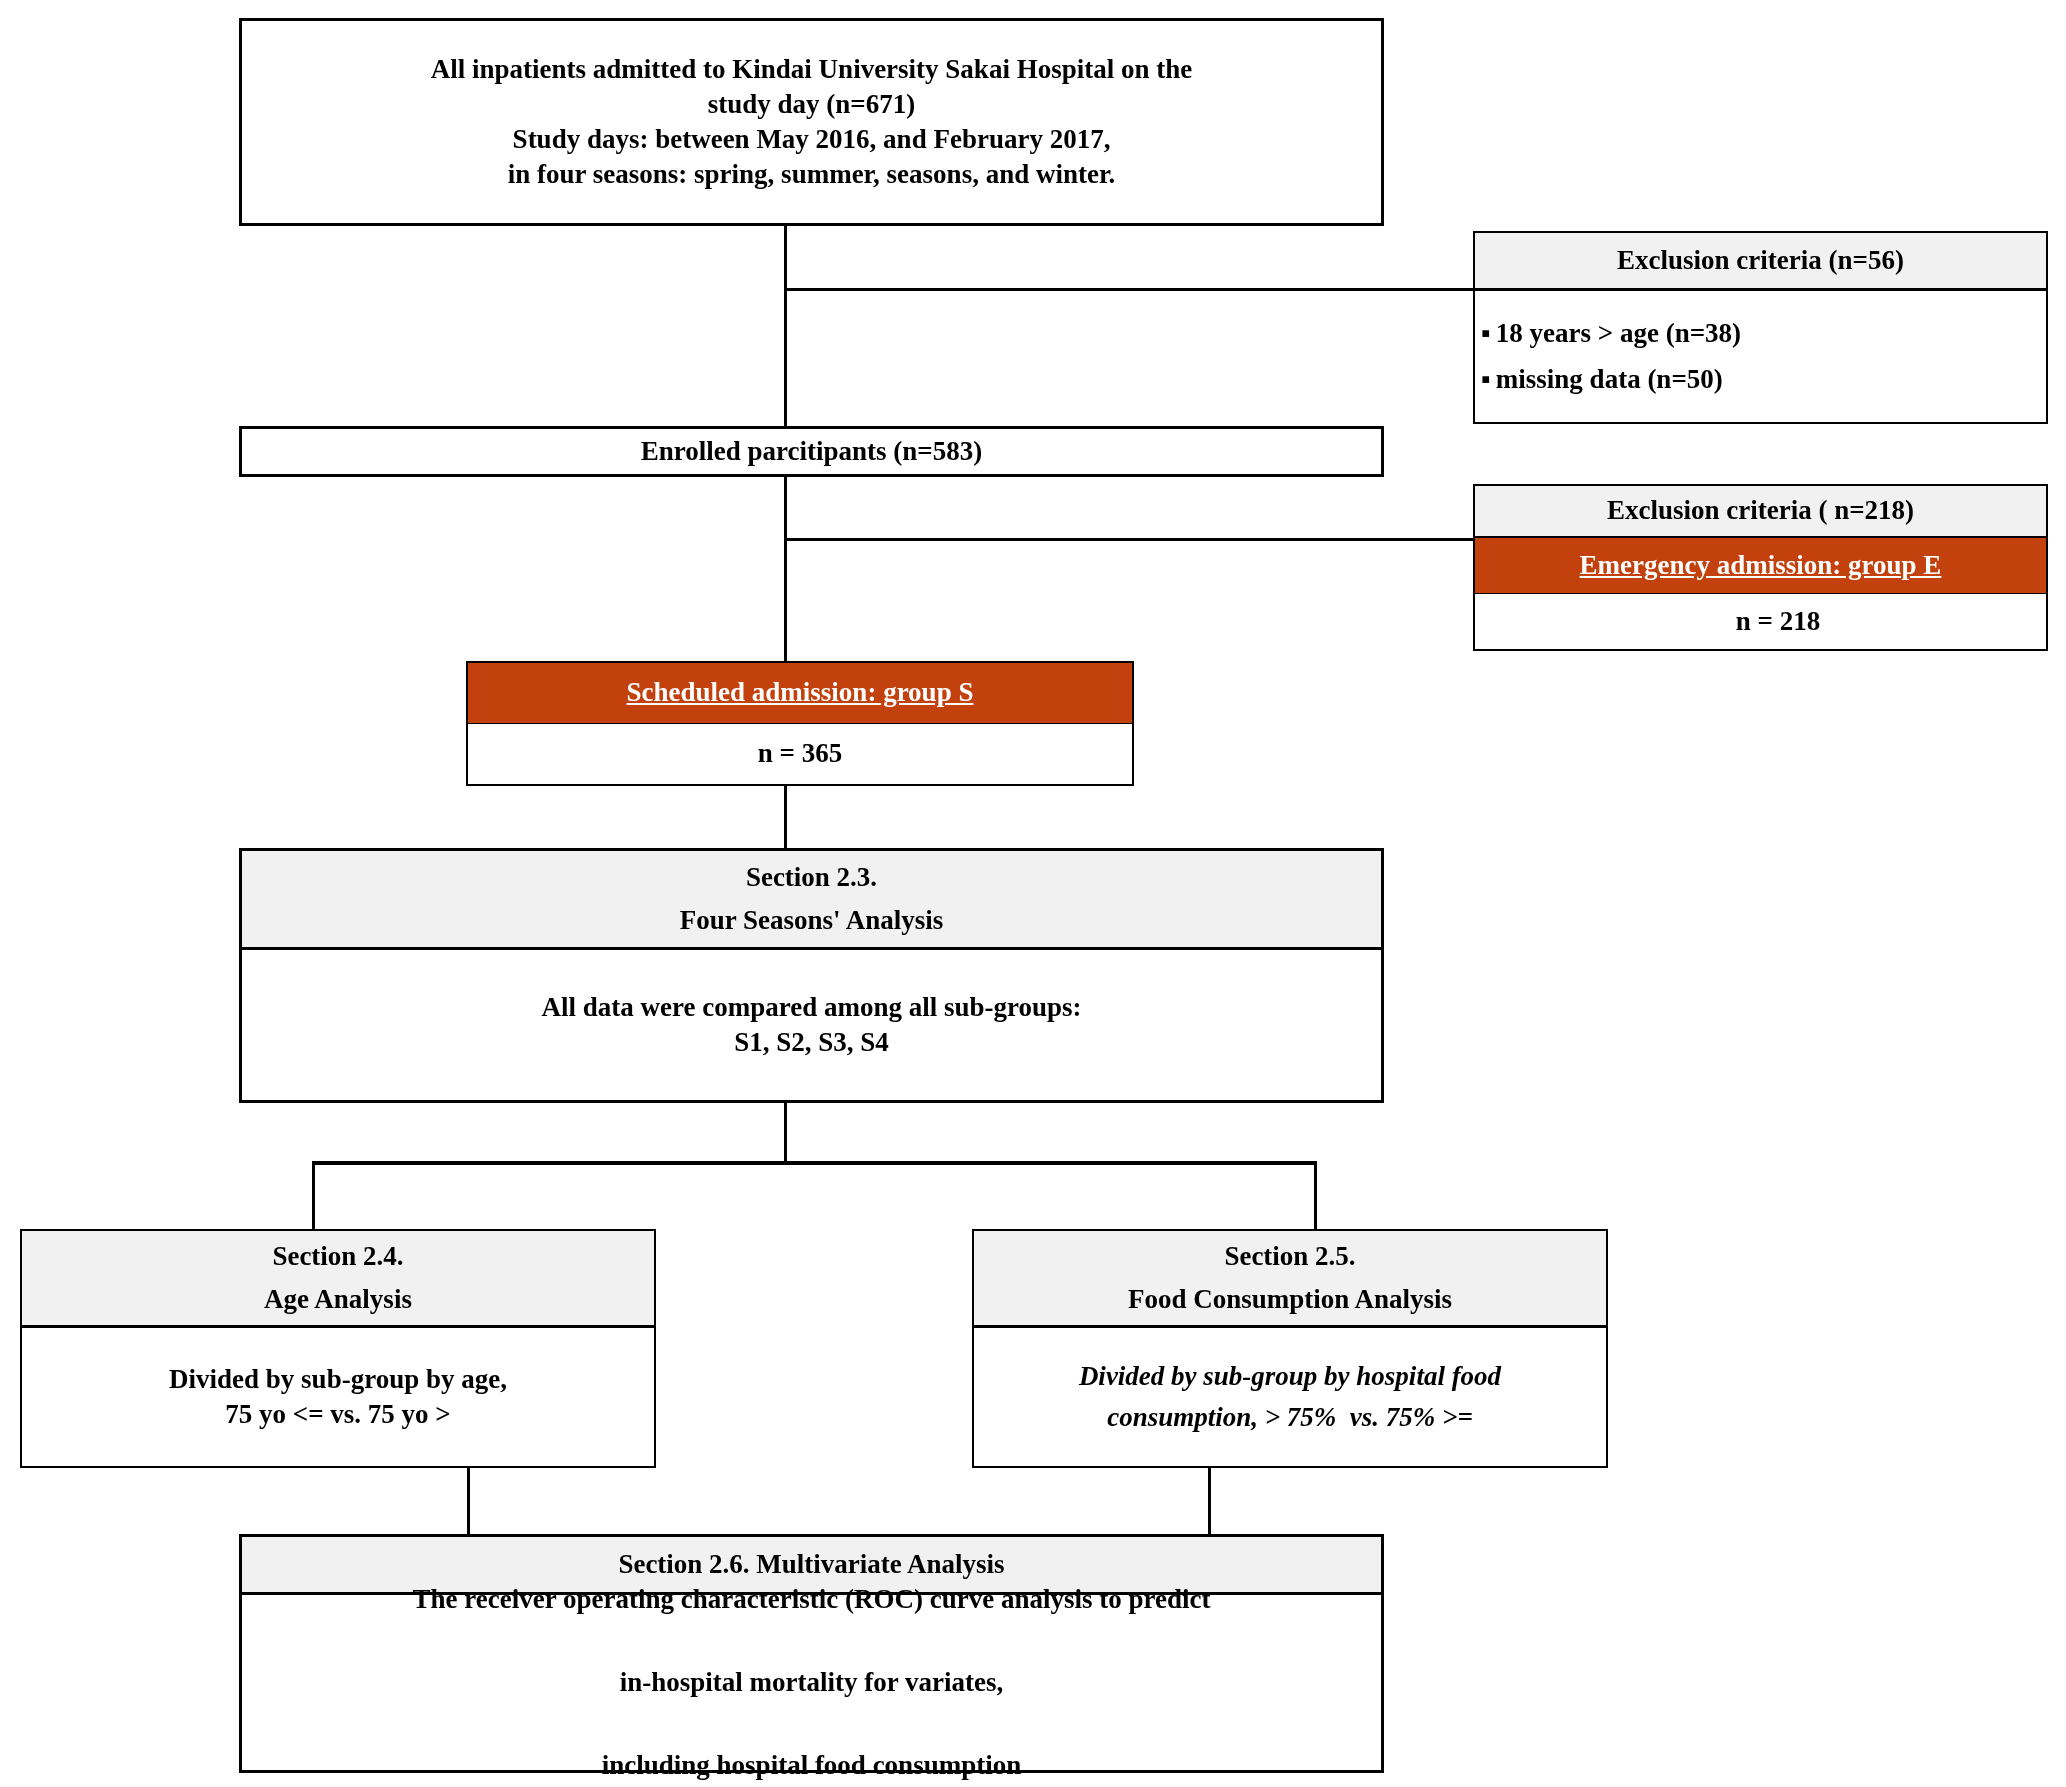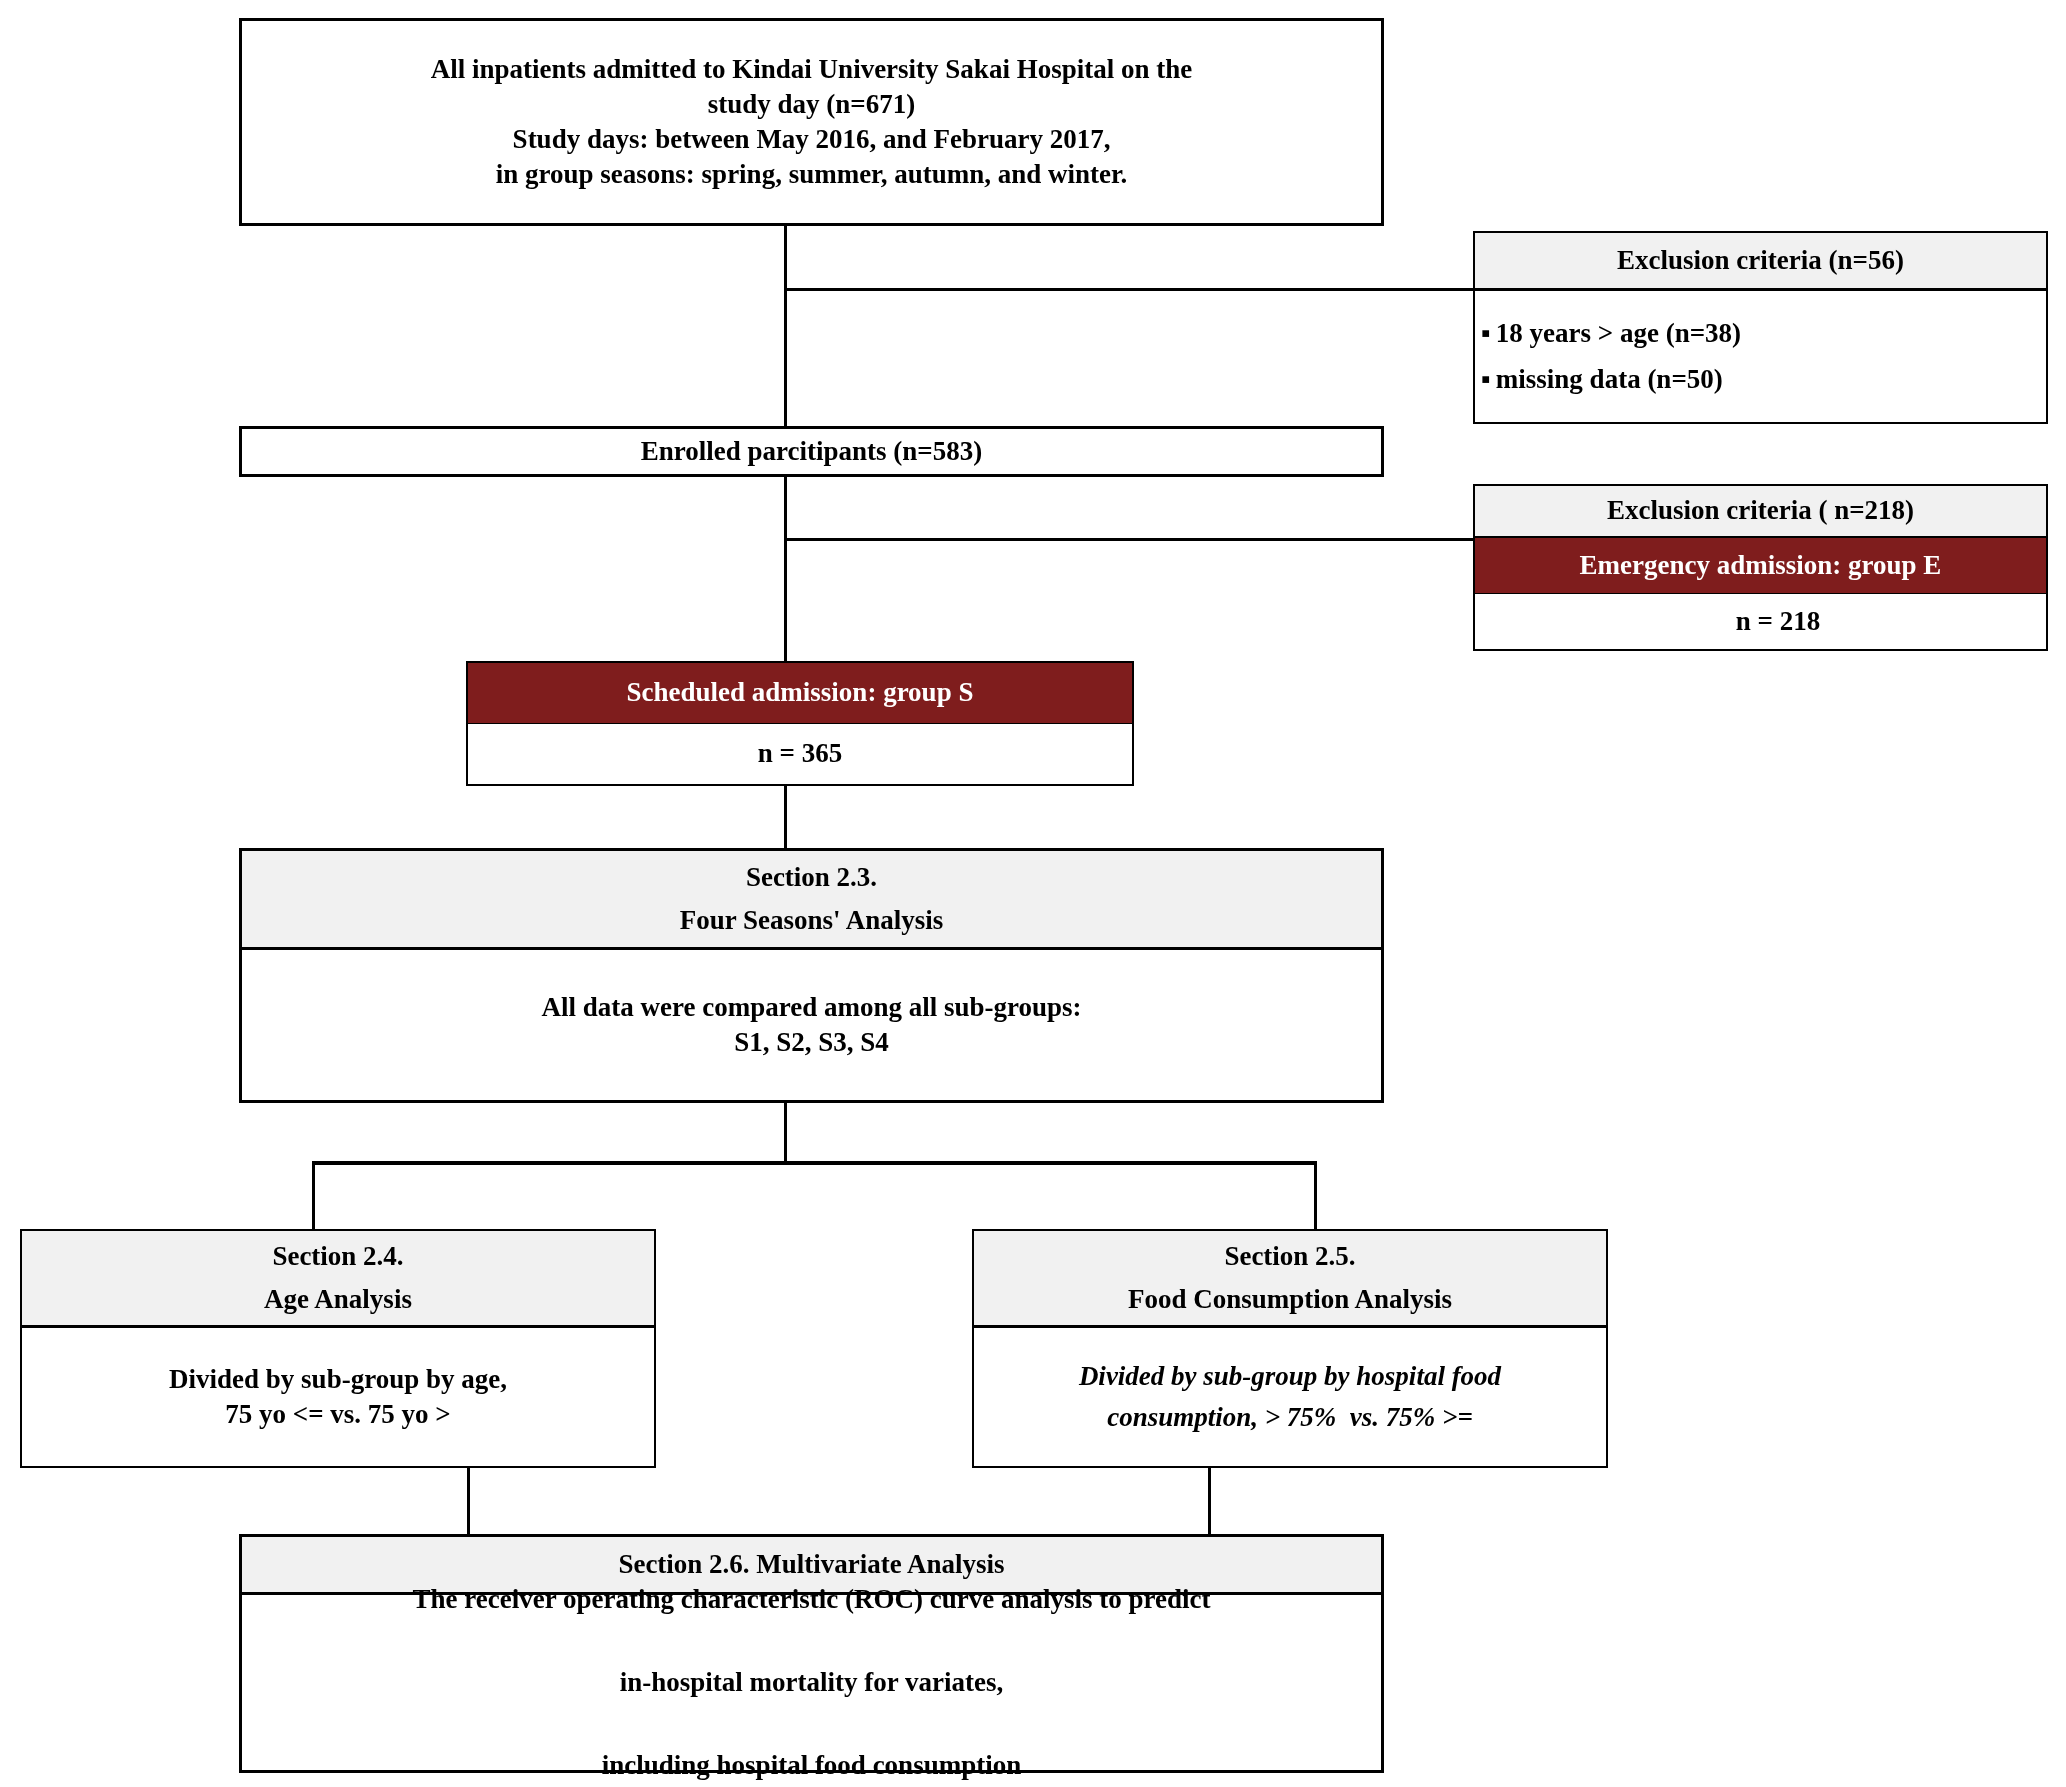--- a/index.html
+++ b/index.html
@@ -26,23 +26,24 @@
     box-sizing: border-box;
     width: 100%;
     background: #f1f1f1;
     border-bottom: 3.5px solid #000000;
     display: flex;
     flex-direction: column;
     align-items: center;
     justify-content: center;
   }
   .box-hdr.dark {
-    background: #7f1d1d;
+    background: #c2410c;
     color: #ffffff;
     border-bottom: 1.5px solid #000000;
+    text-decoration: underline;
   }
   .box-body {
     box-sizing: border-box;
     width: 100%;
     display: flex;
     flex-direction: column;
     align-items: center;
     justify-content: center;
     background: #ffffff;
   }
@@ -103,21 +104,21 @@
   <div class="vline" style="left:1314px; top:1161px; height:68px;"></div>
 
   <div class="vline" style="left:467px; top:1468px; height:67px;"></div>
   <div class="vline" style="left:1208px; top:1468px; height:67px;"></div>
 
   <div class="box" style="left:239px; top:18.3px; width:1145px; height:208px; border-width:3px;">
     <div class="box-body" style="height:100%; padding:11px 20px;">
       <div class="ln">All inpatients admitted to Kindai University Sakai Hospital on the</div>
       <div class="ln">study day (n=671)</div>
       <div class="ln">Study days: between May 2016, and February 2017,</div>
-      <div class="ln">in group seasons: spring, summer, autumn, and winter.</div>
+      <div class="ln">in four seasons: spring, summer, seasons, and winter.</div>
     </div>
   </div>
 
   <div class="box" style="left:1473px; top:231px; width:575px; height:193px; border-width:2px;">
     <div class="box-hdr" style="height:58px;">
       <div class="ln">Exclusion criteria (n=56)</div>
     </div>
     <div class="box-body" style="height:calc(100% - 58px); align-items:flex-start; justify-content:center; padding:5px 0;">
       <div class="ln left"><span class="bullet">▪</span><span>18 years &gt; age (n=38)</span></div>
       <div class="ln left" style="margin-top:11px;"><span class="bullet">▪</span><span>missing data (n=50)</span></div>

